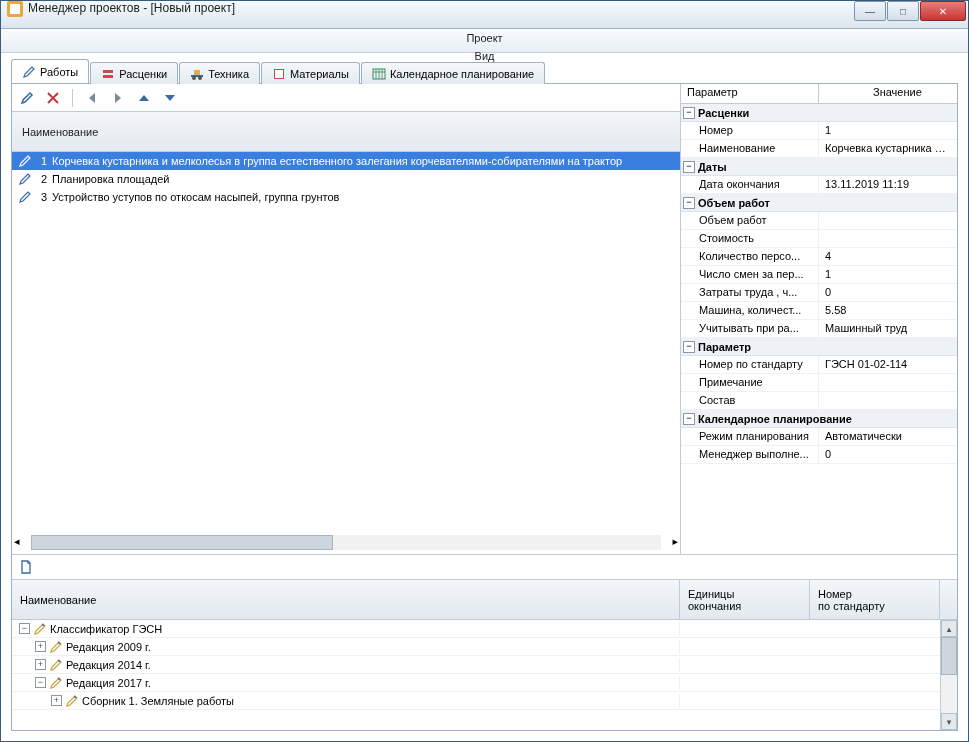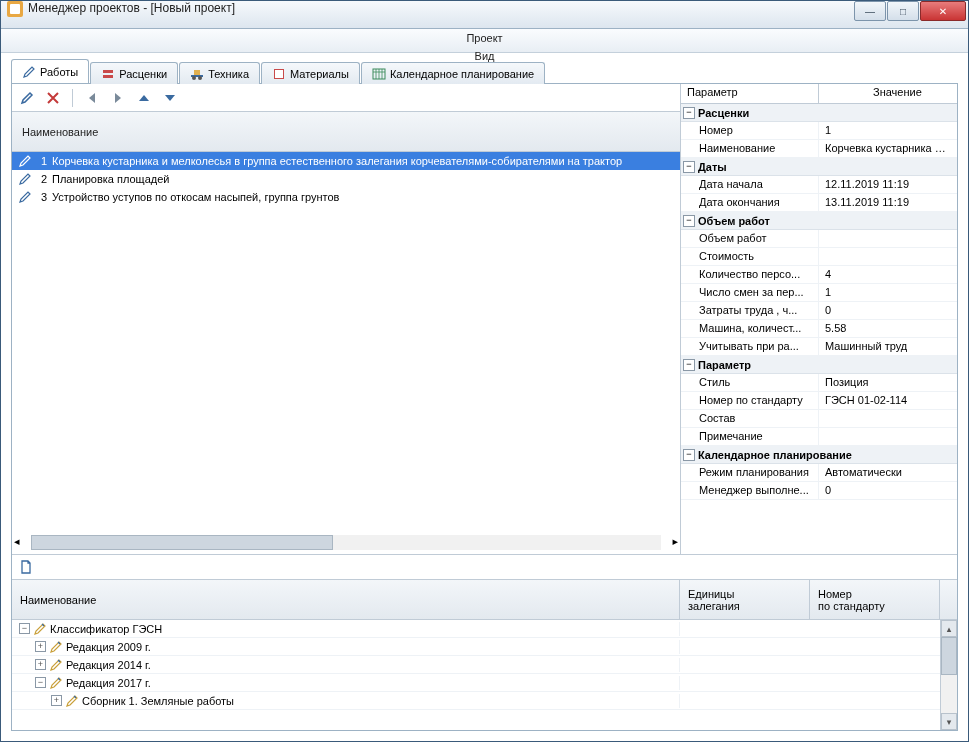--- a/index.html
+++ b/index.html
@@ -261,24 +261,20 @@
               </div>
               <div class="prop-row">
                 <div class="k">Наименование</div>
                 <div class="v">Корчевка кустарника и ...</div>
               </div>
               <div class="prop-group">
                 <span class="toggle">−</span>
                 <span>Даты</span>
               </div>
               <div class="prop-row">
-                <div class="k">Дата начала</div>
-                <div class="v">12.11.2019 11:19</div>
-              </div>
-              <div class="prop-row">
                 <div class="k">Дата окончания</div>
                 <div class="v">13.11.2019 11:19</div>
               </div>
               <div class="prop-group">
                 <span class="toggle">−</span>
                 <span>Объем работ</span>
               </div>
               <div class="prop-row">
                 <div class="k">Объем работ</div>
                 <div class="v"></div>
@@ -305,33 +301,29 @@
               </div>
               <div class="prop-row">
                 <div class="k">Учитывать при ра...</div>
                 <div class="v">Машинный труд</div>
               </div>
               <div class="prop-group">
                 <span class="toggle">−</span>
                 <span>Параметр</span>
               </div>
               <div class="prop-row">
-                <div class="k">Стиль</div>
-                <div class="v">Позиция</div>
-              </div>
-              <div class="prop-row">
                 <div class="k">Номер по стандарту</div>
                 <div class="v">ГЭСН 01-02-114</div>
               </div>
               <div class="prop-row">
+                <div class="k">Примечание</div>
+                <div class="v"></div>
+              </div>
+              <div class="prop-row">
                 <div class="k">Состав</div>
-                <div class="v"></div>
-              </div>
-              <div class="prop-row">
-                <div class="k">Примечание</div>
                 <div class="v"></div>
               </div>
               <div class="prop-group">
                 <span class="toggle">−</span>
                 <span>Календарное планирование</span>
               </div>
               <div class="prop-row">
                 <div class="k">Режим планирования</div>
                 <div class="v">Автоматически</div>
               </div>
@@ -348,21 +340,21 @@
               <path d="M10 2v2h2"></path>
             </svg></div>
       </div>
       <div class="lower">
         <div class="lower-head">
           <div class="col c1">
             <span>Наименование</span>
           </div>
           <div class="col c2">
             <span>Единицы</span>
-            <span>залегания</span>
+            <span>окончания</span>
           </div>
           <div class="col c3">
             <span>Номер</span>
             <span>по стандарту</span>
           </div>
           <div class="col scrollgap"></div>
         </div>
         <div class="lower-body">
           <div id="tree" style="position:absolute;inset:0 17px 0 0;">
               <div class="tree-row">

